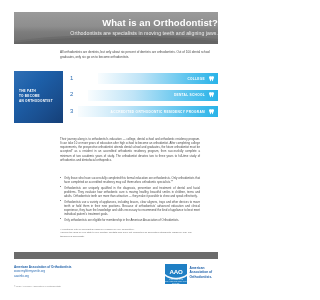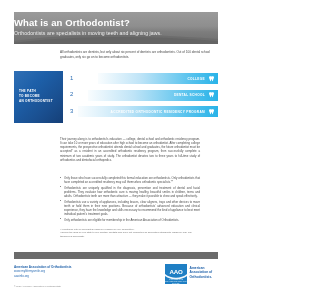--- a/index.html
+++ b/index.html
@@ -36,21 +36,21 @@
     position: absolute;
     left: 0;
     bottom: -2px;
     width: 204px;
     height: 14px;
     pointer-events: none;
   }
   .banner-inner {
     position: relative;
     z-index: 2;
-    text-align: left;
+    text-align: right;
     padding-top: 5px;
   }
   .banner-title {
     color: #ffffff;
     font-size: 9.5px;
     font-weight: bold;
     letter-spacing: 0.1px;
     line-height: 11px;
   }
   .banner-sub {

